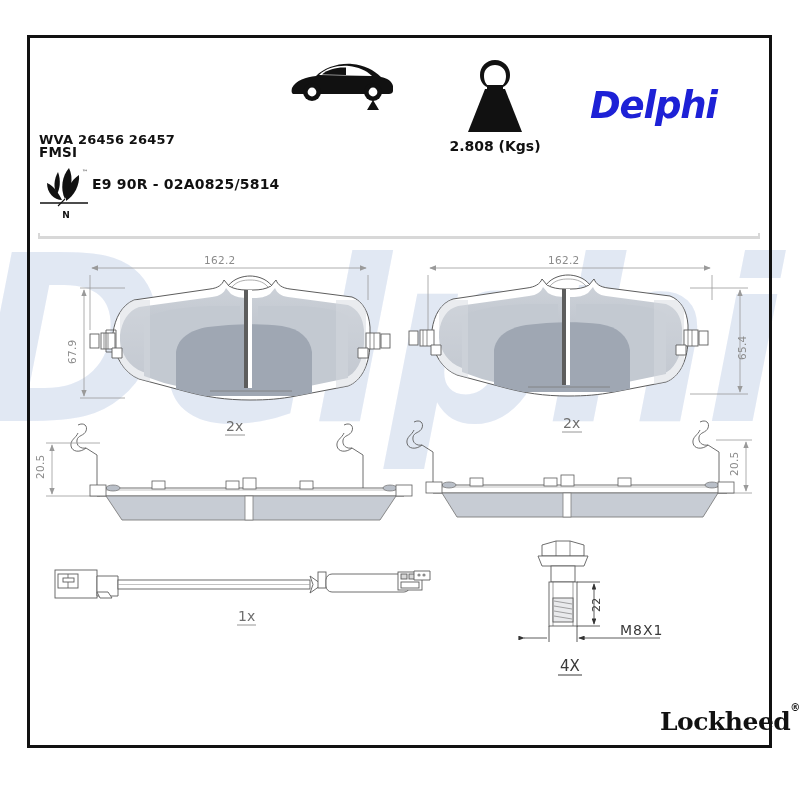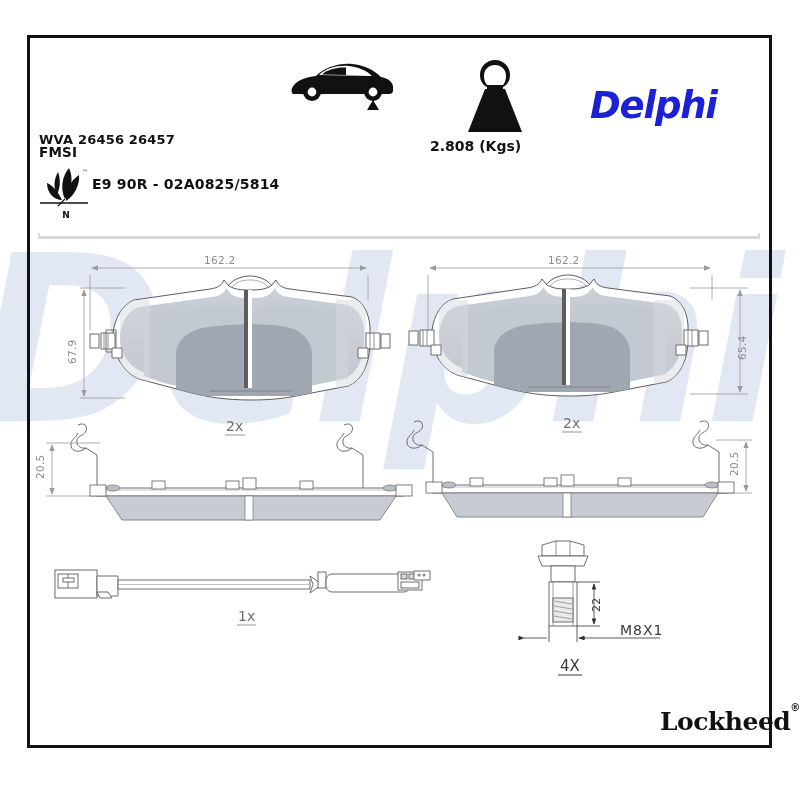--- a/index.html
+++ b/index.html
@@ -16,21 +16,21 @@
            white-space:nowrap;opacity:.85;}
 
   
   .hdr{position:absolute;left:38px;top:48px;width:724px;height:180px;}
   .partno{position:absolute;left:0;top:22px;font-size:25px;font-weight:bold;color:#111;letter-spacing:.4px;}
   .fmsi{position:absolute;left:1px;top:59px;font-size:13.5px;font-weight:bold;color:#111;letter-spacing:.2px;margin-top:37px;}
   .wva{position:absolute;left:1px;top:84px;font-size:13px;font-weight:bold;color:#111;letter-spacing:.2px;}
 
   .carbox{position:absolute;left:248px;top:10px;width:110px;height:52px;}
   .wtbox{position:absolute;left:392px;top:8px;width:130px;height:100px;}
-  .wtlabel{position:absolute;left:0;top:82px;width:130px;font-size:14px;font-weight:bold;color:#111;}
+  .wtlabel{position:absolute;left:0;top:82px;width:130px;text-align:center;font-size:14px;font-weight:bold;color:#111;}
 
   .delphi{position:absolute;left:552px;top:36px;font-size:37px;font-weight:bold;font-style:italic;
           color:#1d21d6;letter-spacing:-1.2px;font-family:"DejaVu Sans","Liberation Sans",sans-serif;}
 
   .ecobox{position:absolute;left:0px;top:118px;width:60px;height:58px;}
   .ecoN{position:absolute;left:0;top:44px;width:56px;text-align:center;font-size:9px;color:#111;font-weight:600;}
   .homolog{position:absolute;left:54px;top:128px;font-size:14px;font-weight:bold;color:#111;letter-spacing:.2px;}
 
   .divider{position:absolute;left:38px;top:236px;width:722px;height:3px;background:#d8d8d8;}
   .divider:before{content:"";position:absolute;left:0;top:-3px;width:2px;height:6px;background:#d8d8d8;}

